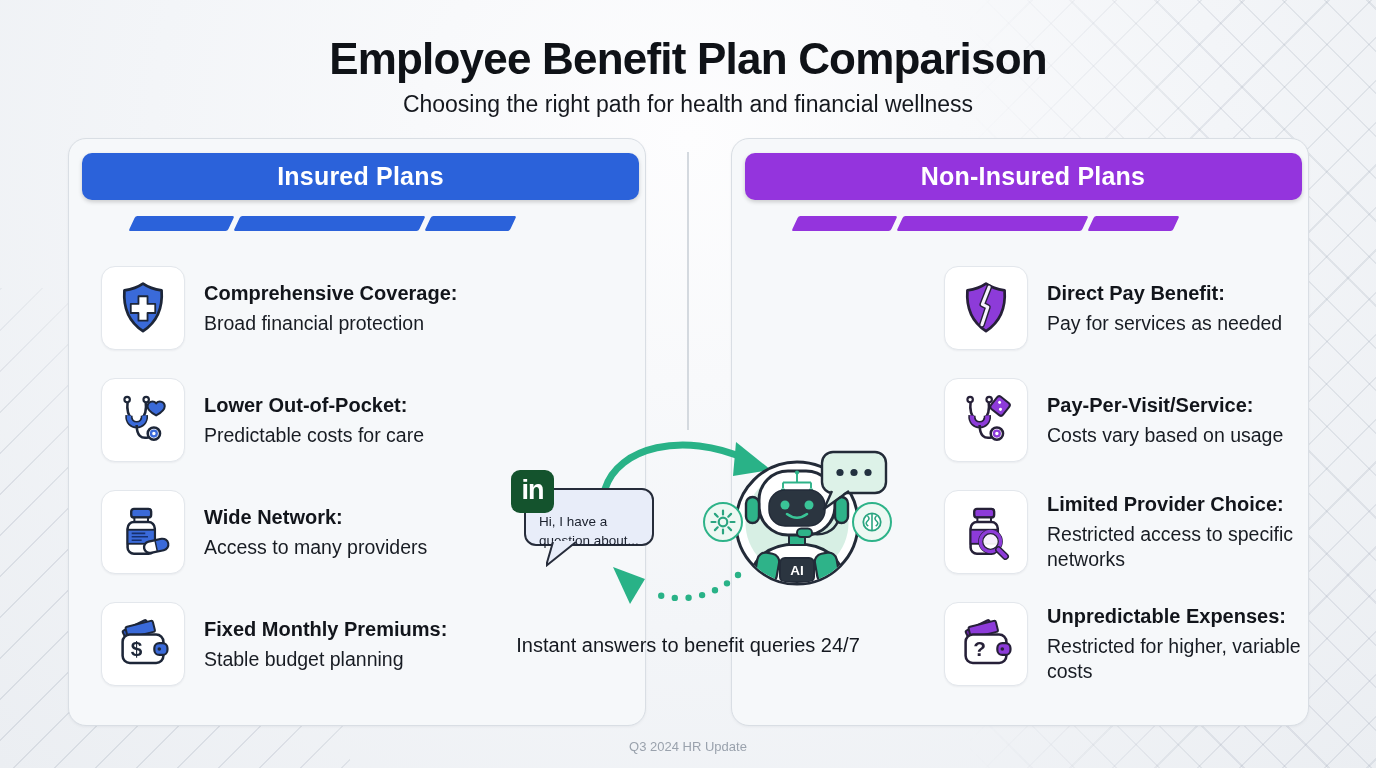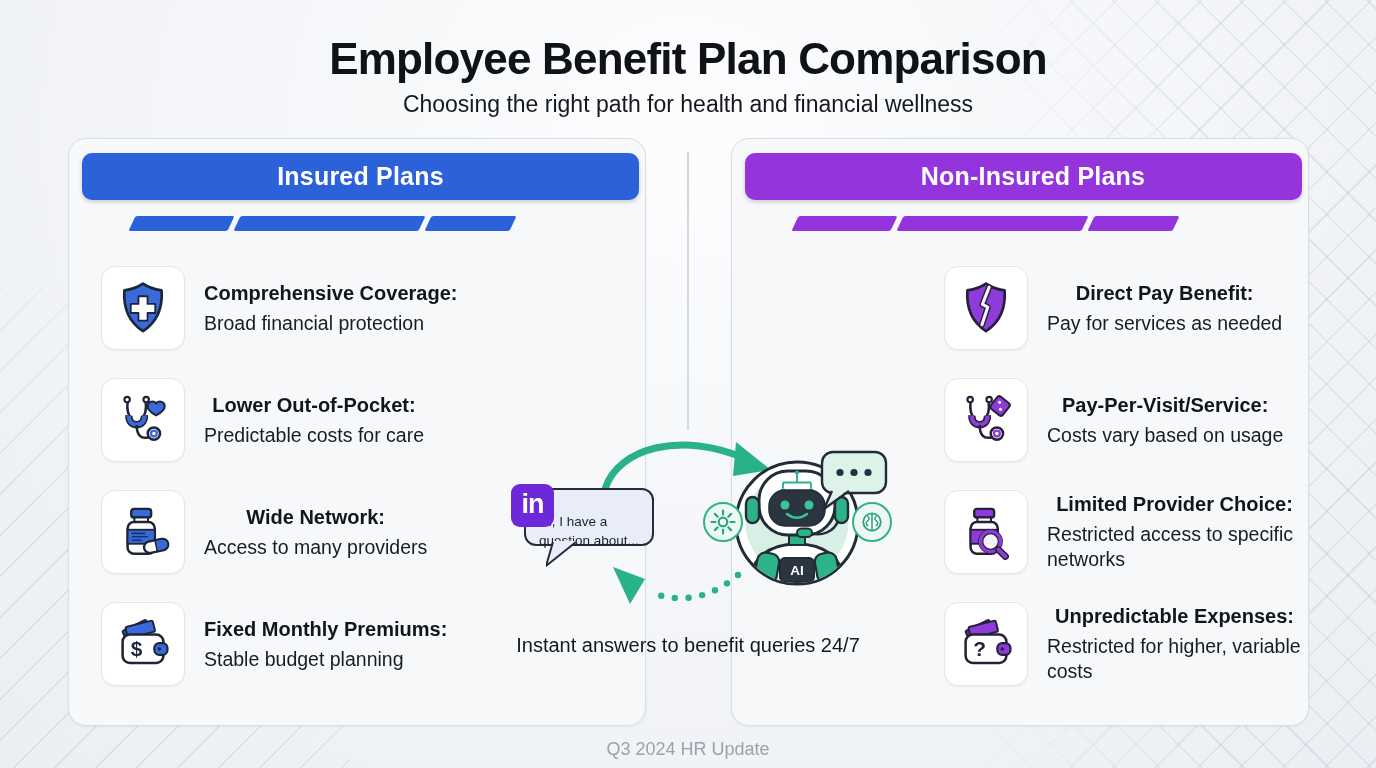--- a/index.html
+++ b/index.html
@@ -53,43 +53,43 @@
   .panel-right .items{padding-left:212px;}
   .item{display:flex;align-items:center;gap:19px;height:84px;}
   .icon-card{
     width:84px;height:84px;flex:0 0 84px;background:#fff;border:1.5px solid #e3e7ec;
     border-radius:14px;display:flex;align-items:center;justify-content:center;
     box-shadow:0 1px 2px rgba(16,24,40,0.05);box-sizing:border-box;
   }
   .blue-icon{--c:#3a6ad9;--c2:#2c55c0;--lbl:#16306e;--ink:#1d2638;}
   .purple-icon{--c:#8d3bd9;--c2:#7427b8;--lbl:#3c1470;--ink:#262038;}
   .item-text{max-width:255px;}
-  .item-title{font-size:20px;font-weight:bold;color:#12151b;line-height:1.25;text-align:center;}
+  .item-title{font-size:20px;font-weight:bold;color:#12151b;line-height:1.25;}
   .item-desc{font-size:19.5px;color:#181c23;line-height:1.26;margin-top:5px;}
 
   .divider{position:absolute;left:687px;top:152px;width:2px;height:278px;background:#d4d9df;z-index:1;}
 
   .center-art{position:absolute;left:480px;top:425px;z-index:3;}
   .linkedin-badge{
-    position:absolute;left:511px;top:484px;width:43px;height:43px;z-index:6;
-    background:#6d28d9;border-radius:9px;color:#fff;font-weight:bold;font-size:27px;
+    position:absolute;left:511px;top:470px;width:43px;height:43px;z-index:6;
+    background:#14532d;border-radius:9px;color:#fff;font-weight:bold;font-size:27px;
     display:flex;align-items:center;justify-content:center;letter-spacing:-1px;padding-bottom:2px;box-sizing:border-box;
   }
   .chat-bubble{
     position:absolute;left:524px;top:488px;width:130px;height:58px;z-index:5;
     background:#e8edf9;border:2px solid #262c3a;border-radius:12px;box-sizing:border-box;
   }
   .chat-bubble-text{position:absolute;left:13px;top:23px;width:106px;font-size:13.5px;color:#1b212e;line-height:1.4;}
   .bubble-tail{position:absolute;left:20px;bottom:-23px;}
 
   .center-caption{position:absolute;left:468px;top:627px;width:440px;text-align:center;z-index:6;}
   .center-caption .cap-h{font-size:27px;font-weight:bold;color:#15ac8b;margin:0;}
   .center-caption .cap-p{font-size:20px;color:#14181f;margin:7px 0 0;}
 
-  .footer-note{position:absolute;left:0;top:739px;width:100%;text-align:center;font-size:18px;color:#9aa2ad;z-index:2;}
+  .footer-note{position:absolute;left:0;top:739px;width:100%;text-align:center;font-size:13px;color:#9aa2ad;z-index:2;}
   svg text{font-family:"Liberation Sans",sans-serif;}
 </style>
 </head>
 <body>
 
 <div class="bg-right"></div>
 <div class="bg-bottom-left"></div>
 
 <div class="titles">
   <h1>Employee Benefit Plan Comparison</h1>

